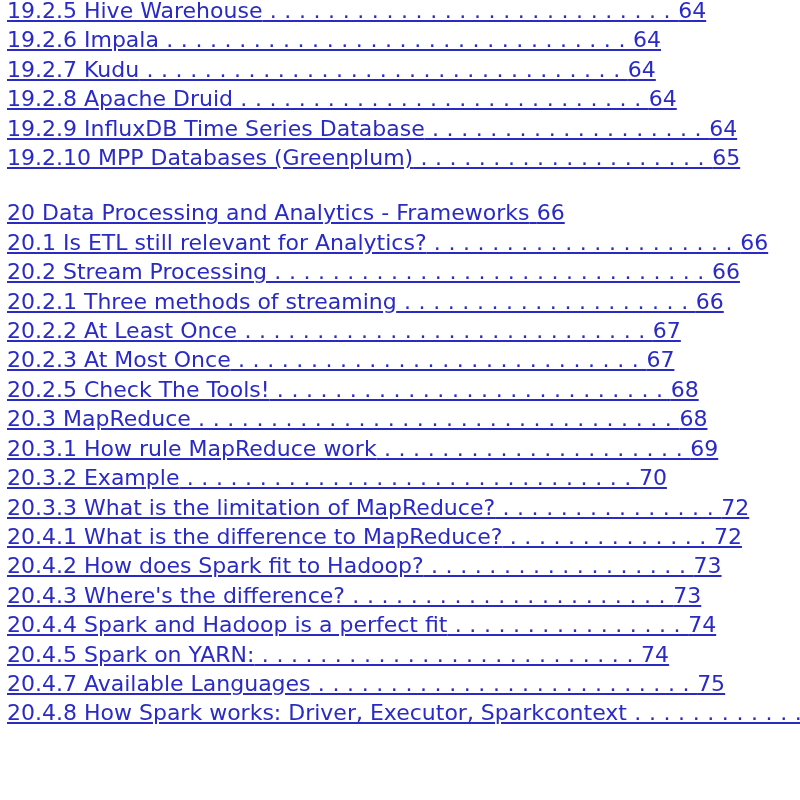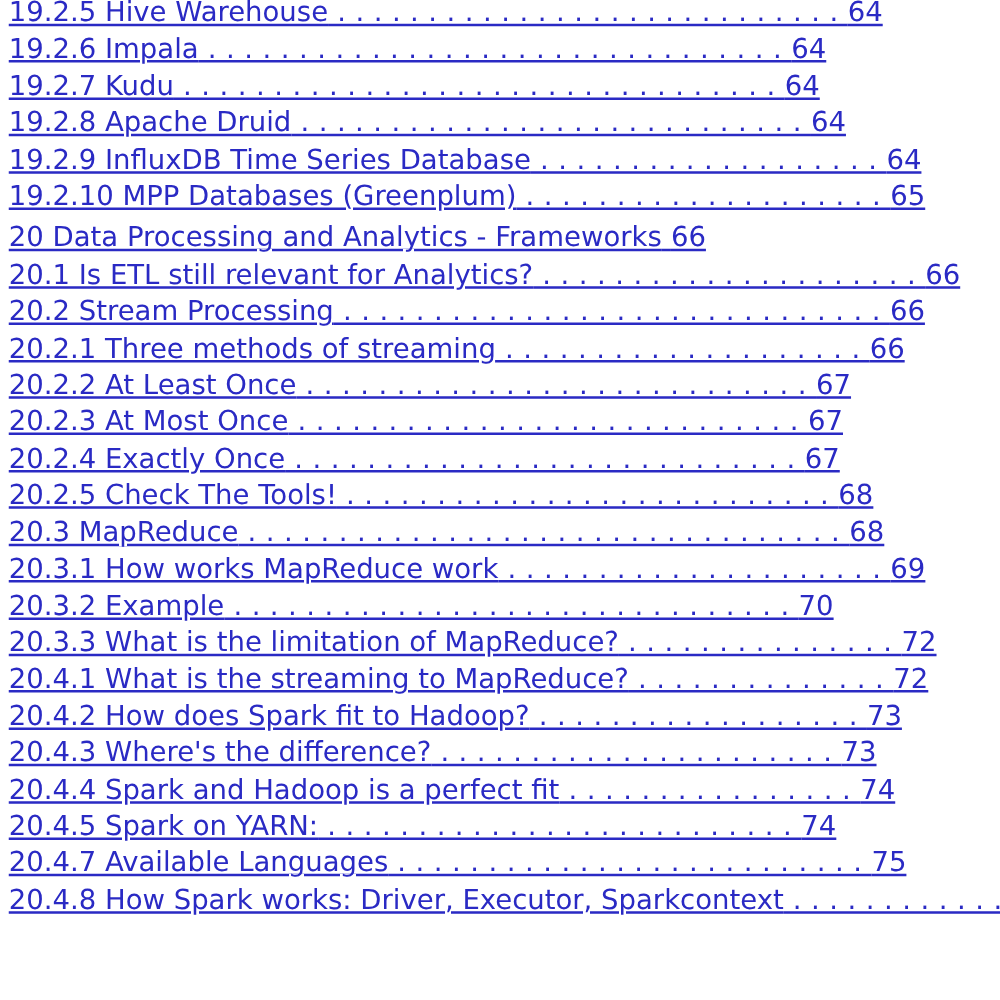--- a/index.html
+++ b/index.html
@@ -25,21 +25,21 @@
   .toc-row {
     line-height: 29.4px;
     white-space: nowrap;
     text-decoration: underline;
     text-decoration-thickness: 2px;
     text-underline-offset: 2px;
     color: #2a2ac4;
     cursor: pointer;
   }
   .toc-row.gap-before {
-    margin-top: 4px;
+    margin-top: 26px;
   }
   .toc-dots {
     letter-spacing: 0.3px;
   }
 </style>
 </head>
 <body>
 
 <div class="doc-page">
   <div id="toc-list">
@@ -48,27 +48,26 @@
       <div class="toc-row"><span>19.2.7 Kudu</span><span class="toc-dots"> . . . . . . . . . . . . . . . . . . . . . . . . . . . . . . . . . </span><span>64</span></div>
       <div class="toc-row"><span>19.2.8 Apache Druid</span><span class="toc-dots"> . . . . . . . . . . . . . . . . . . . . . . . . . . . . </span><span>64</span></div>
       <div class="toc-row"><span>19.2.9 InfluxDB Time Series Database</span><span class="toc-dots"> . . . . . . . . . . . . . . . . . . . </span><span>64</span></div>
       <div class="toc-row"><span>19.2.10 MPP Databases (Greenplum)</span><span class="toc-dots"> . . . . . . . . . . . . . . . . . . . . </span><span>65</span></div>
       <div class="toc-row gap-before"><span>20 Data Processing and Analytics - Frameworks</span><span class="toc-dots"> </span><span>66</span></div>
       <div class="toc-row"><span>20.1 Is ETL still relevant for Analytics?</span><span class="toc-dots"> . . . . . . . . . . . . . . . . . . . . . </span><span>66</span></div>
       <div class="toc-row"><span>20.2 Stream Processing</span><span class="toc-dots"> . . . . . . . . . . . . . . . . . . . . . . . . . . . . . . </span><span>66</span></div>
       <div class="toc-row"><span>20.2.1 Three methods of streaming</span><span class="toc-dots"> . . . . . . . . . . . . . . . . . . . . </span><span>66</span></div>
       <div class="toc-row"><span>20.2.2 At Least Once</span><span class="toc-dots"> . . . . . . . . . . . . . . . . . . . . . . . . . . . . </span><span>67</span></div>
       <div class="toc-row"><span>20.2.3 At Most Once</span><span class="toc-dots"> . . . . . . . . . . . . . . . . . . . . . . . . . . . . </span><span>67</span></div>
-      <div class="toc-row"><span>20.2.4 Exactly Once</span><span class="toc-dots"> . . . . . . . . . . . . . . . . . . . . . . . . . . . . </span><span>67</span></div>
       <div class="toc-row"><span>20.2.5 Check The Tools!</span><span class="toc-dots"> . . . . . . . . . . . . . . . . . . . . . . . . . . . </span><span>68</span></div>
       <div class="toc-row"><span>20.3 MapReduce</span><span class="toc-dots"> . . . . . . . . . . . . . . . . . . . . . . . . . . . . . . . . . </span><span>68</span></div>
-      <div class="toc-row"><span>20.3.1 How works MapReduce work</span><span class="toc-dots"> . . . . . . . . . . . . . . . . . . . . . </span><span>69</span></div>
+      <div class="toc-row"><span>20.3.1 How rule MapReduce work</span><span class="toc-dots"> . . . . . . . . . . . . . . . . . . . . . </span><span>69</span></div>
       <div class="toc-row"><span>20.3.2 Example</span><span class="toc-dots"> . . . . . . . . . . . . . . . . . . . . . . . . . . . . . . . </span><span>70</span></div>
       <div class="toc-row"><span>20.3.3 What is the limitation of MapReduce?</span><span class="toc-dots"> . . . . . . . . . . . . . . . </span><span>72</span></div>
-      <div class="toc-row"><span>20.4.1 What is the streaming to MapReduce?</span><span class="toc-dots"> . . . . . . . . . . . . . . </span><span>72</span></div>
+      <div class="toc-row"><span>20.4.1 What is the difference to MapReduce?</span><span class="toc-dots"> . . . . . . . . . . . . . . </span><span>72</span></div>
       <div class="toc-row"><span>20.4.2 How does Spark fit to Hadoop?</span><span class="toc-dots"> . . . . . . . . . . . . . . . . . . </span><span>73</span></div>
       <div class="toc-row"><span>20.4.3 Where's the difference?</span><span class="toc-dots"> . . . . . . . . . . . . . . . . . . . . . . </span><span>73</span></div>
       <div class="toc-row"><span>20.4.4 Spark and Hadoop is a perfect fit</span><span class="toc-dots"> . . . . . . . . . . . . . . . . </span><span>74</span></div>
       <div class="toc-row"><span>20.4.5 Spark on YARN:</span><span class="toc-dots"> . . . . . . . . . . . . . . . . . . . . . . . . . . </span><span>74</span></div>
       <div class="toc-row"><span>20.4.7 Available Languages</span><span class="toc-dots"> . . . . . . . . . . . . . . . . . . . . . . . . . . </span><span>75</span></div>
       <div class="toc-row"><span>20.4.8 How Spark works: Driver, Executor, Sparkcontext</span><span class="toc-dots"> . . . . . . . . . . . . </span></div>
     </div>
 </div>
 
 </body></html>

